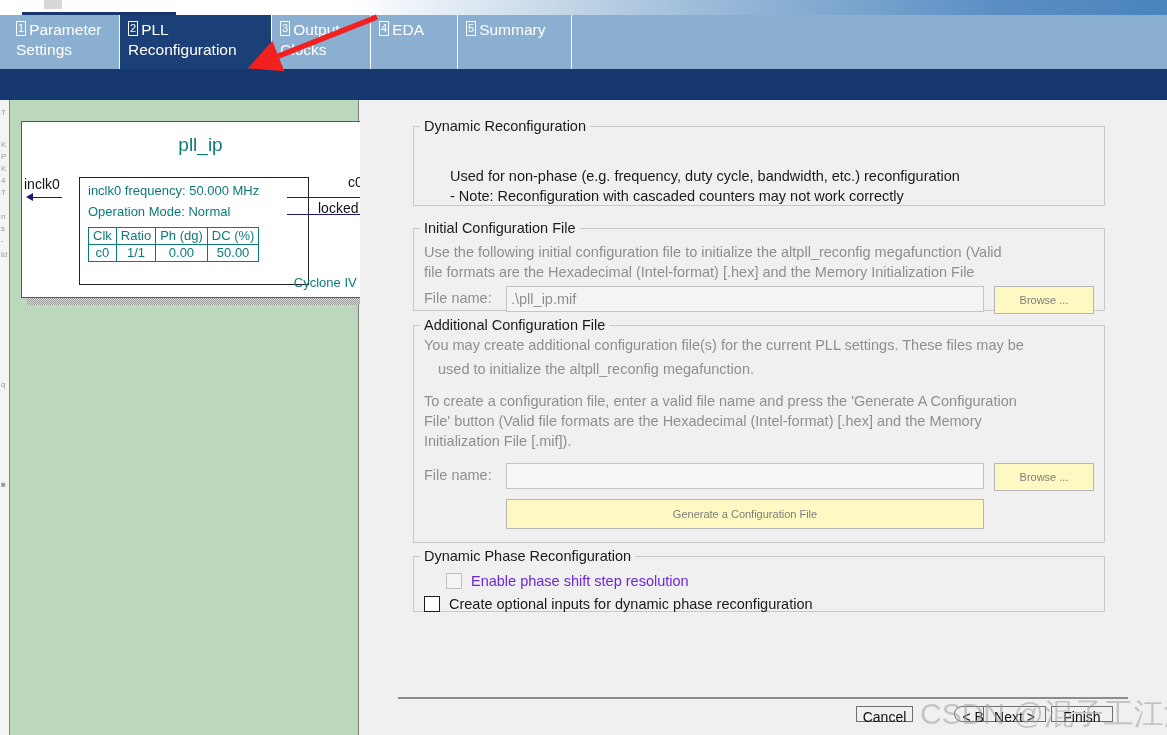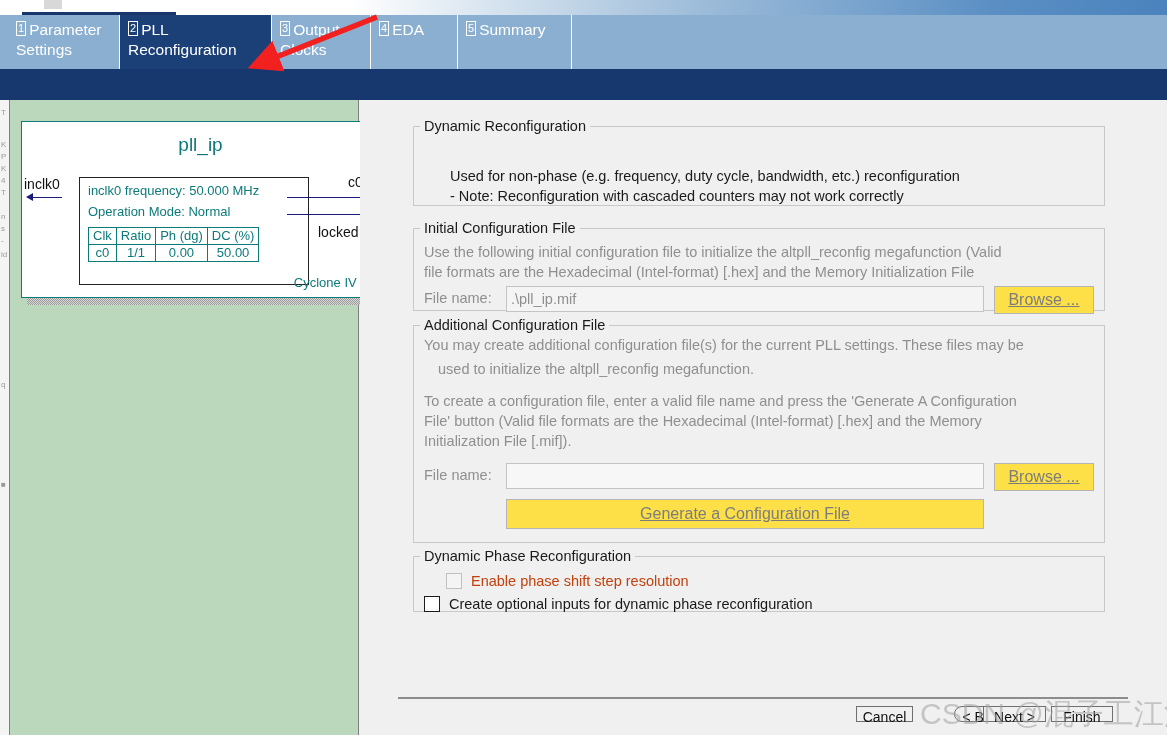--- a/index.html
+++ b/index.html
@@ -148,21 +148,21 @@
   .pll-family {
     position: absolute; right: 8px; bottom: 7px;
     color: #0d7a7a; font-size: 13px;
   }
   .port-lbl {
     position: absolute; color: #111111; font-size: 14px;
     white-space: nowrap;
   }
   .port-in  { left: 24px;  top: 176px; }
   .port-c0  { left: 348px; top: 174px; }
-  .port-lk  { left: 318px; top: 200px; margin-top: 24px; }
+  .port-lk  { left: 318px; top: 200px; }
   .wire { position: absolute; background: #1b1b7a; height: 1px; }
   .w-in { left: 28px;  top: 197px; width: 34px; }
   .w-c0 { left: 287px; top: 197px; width: 92px; }
   .w-lk { left: 287px; top: 214px; width: 92px; }
   .arrowhead {
     position: absolute; width: 0; height: 0;
     border-top: 4px solid transparent;
     border-bottom: 4px solid transparent;
   }
   .ah-in   { left: 26px;  top: 193px; border-right: 7px solid #1b1b7a; }
@@ -193,21 +193,21 @@
   .chk-row { position: absolute; display: flex; align-items: center; }
   .chk {
     width: 16px; height: 16px;
     border: 1.5px solid #1c1c1c;
     background: #ffffff;
     display: inline-block;
     flex: 0 0 auto;
   }
   .chk.dis { border: 1.5px solid #c0c0c0; background: #f4f4f4; }
   .chk-lbl { margin-left: 9px; font-size: 14.5px; color: #1a1a1a; white-space: nowrap; }
-  .chk-lbl.dis { color: #c2410c; }
+  .chk-lbl.dis { color: #6d28d9; }
 
   .body-txt {
     position: absolute;
     font-size: 14.5px; color: #8f8f8f;
     line-height: 20px;
   }
   .body-txt.dark { color: #1a1a1a; }
 
   .fname-lbl { position: absolute; font-size: 14.5px; color: #8f8f8f; white-space: nowrap; }
   .txtfield {
@@ -216,26 +216,25 @@
     border: 1px solid #c4c4c4;
     font-size: 14.5px; color: #8f8f8f;
     padding: 2px 4px;
     line-height: 20px;
     white-space: nowrap;
     overflow: hidden;
   }
   .txtfield.empty { background: #f7f7f7; }
   .btn-gray {
     position: absolute;
-    background: #fde047;
+    background: #fef9c3;
     border: 1px solid #b5b5b5;
-    font-size: 16px; color: #7d7d7d;
+    font-size: 11px; color: #7d7d7d;
     text-align: center;
     line-height: 26px;
-    text-decoration: underline;
   }
 
   
   .hr-bottom {
     position: absolute; left: 398px; top: 697px;
     width: 730px; height: 2px;
     background: #8c8c8c;
   }
   .btnbar { position: absolute; top: 706px; }
   .wbtn {

